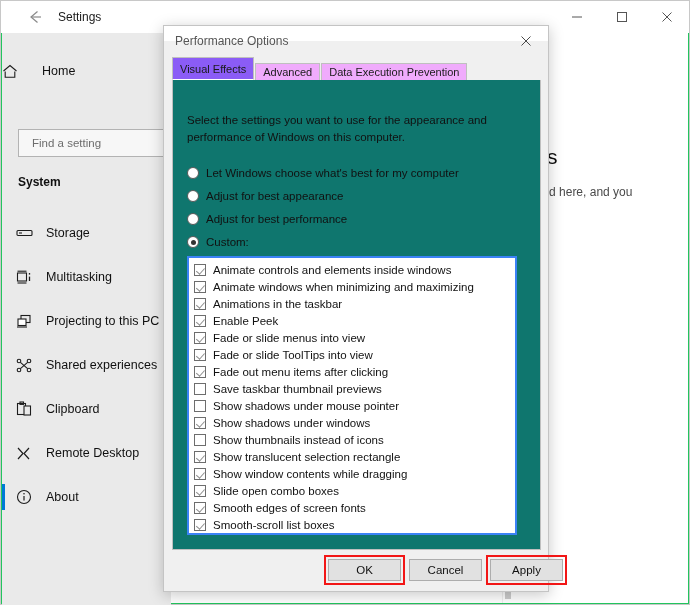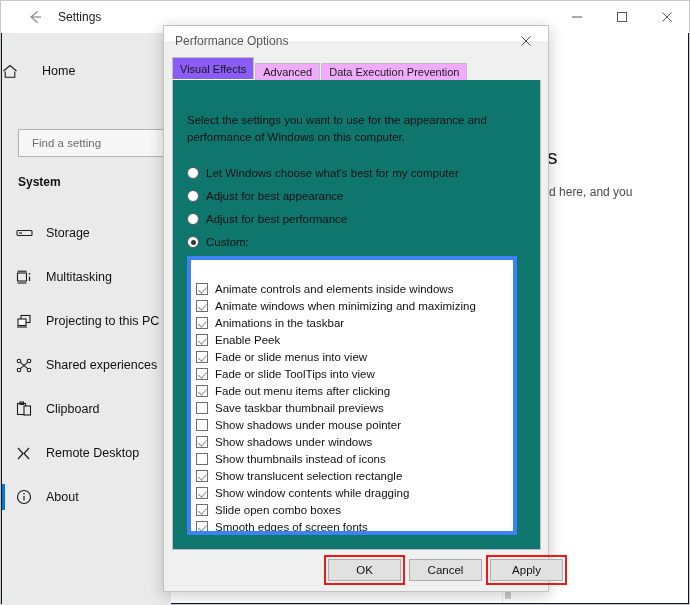--- a/index.html
+++ b/index.html
@@ -18,21 +18,21 @@
     height: 605px;
     background: #ffffff;
   }
 
   
   .settings-window {
     position: absolute;
     left: 0; top: 0;
     width: 690px;
     height: 605px;
-    background: #0f172a;
+    background: #22c55e;
     border: 1px solid #c8c8c8;
     box-sizing: border-box;
   }
 
   .settings-titlebar {
     position: absolute;
     left: 0; top: 0;
     width: 100%;
     height: 32px;
     background: #ffffff;
@@ -322,23 +322,23 @@
     color: #111111;
   }
 
   
   .listbox {
     position: absolute;
     left: 14px; top: 176px;
     width: 330px;
     height: 279px;
     background: #ffffff;
-    border: 4px solid #3b82f6;
-    box-sizing: border-box;
-    padding: 20px 0 0 5px;
+    border: 2px solid #3b82f6;
+    box-sizing: border-box;
+    padding: 3px 0 0 5px;
     overflow: hidden;
   }
   .cb-row {
     display: flex;
     align-items: center;
     height: 17px;
   }
   .cb-mark {
     width: 12px; height: 12px;
     border: 1px solid #6d6d6d;

